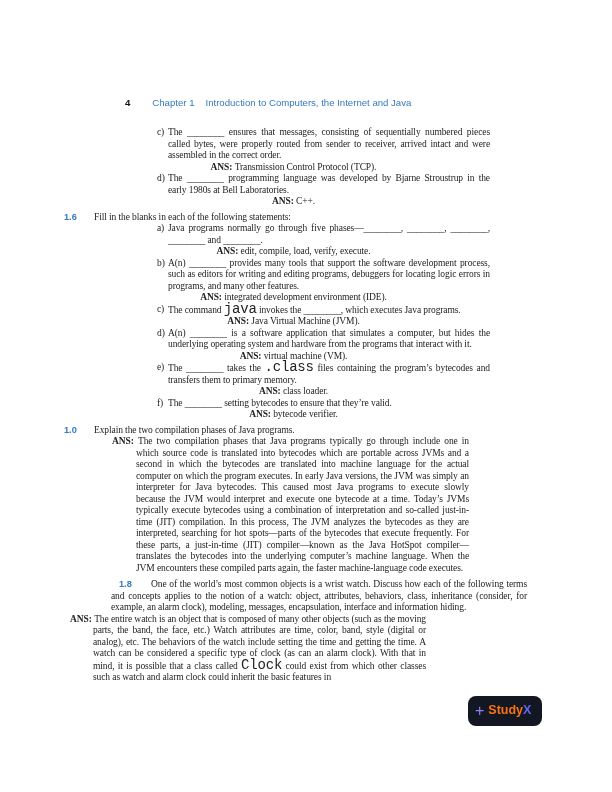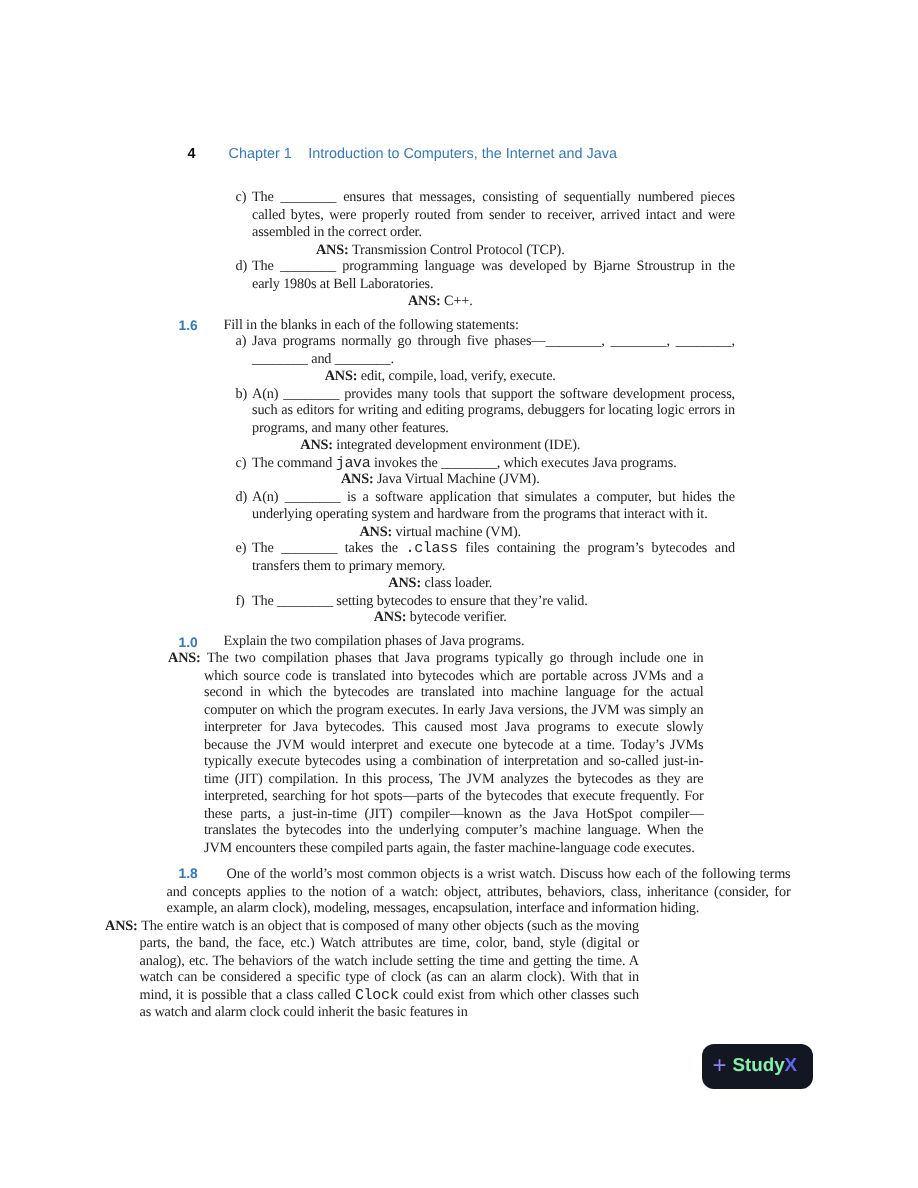--- a/index.html
+++ b/index.html
@@ -32,21 +32,21 @@
 
   
   .ans-line {
     margin-left:120px; width:347px; box-sizing:border-box;
     padding-left:25px; text-indent:-25px;text-align:center;
   }
   .anslabel { font-weight:bold; }
 
   
   .section-q {
-    margin-left:119px; margin-top:4px; width:363px;
+    margin-left:64px; margin-top:4px; width:363px;
     position:relative; padding-left:30px; box-sizing:border-box;
   }
   .secnum {
     position:absolute; left:0; top:0.5px;
     font-family:"Liberation Sans","DejaVu Sans",sans-serif;
     font-weight:bold; font-size:9.2px; color:var(--accent,#3579bd);
     letter-spacing:0;
   }
   
   .ans-para {
@@ -62,34 +62,34 @@
     font-weight:bold; font-size:9.2px; color:var(--accent,#3579bd);
     letter-spacing:0;
   }
   .ans-para8 {
     margin-left:70px; width:356px; box-sizing:border-box;
     padding-left:23px; text-indent:-23px; text-align:justify;
   }
 
   .mono {
     font-family:"Liberation Mono","DejaVu Sans Mono",monospace;
-    font-size:10px; letter-spacing:-0.2px;
+    font-size:14px; letter-spacing:-0.2px;
   }
 
   
   .badge {
     position:absolute; left:468px; top:696px; width:74px; height:30px;
     background:var(--badge-bg,#131722); border-radius:8px;
     display:flex; align-items:center; padding-left:7px; box-sizing:border-box;
     overflow:hidden; white-space:nowrap;
     font-family:"Liberation Sans","DejaVu Sans",sans-serif;
     letter-spacing:0; cursor:pointer;
   }
   .badge .plus { color:var(--badge-plus,#8b83f0); font-size:16px; font-weight:400; line-height:1; margin-right:4px; }
-  .badge .study { color:#86efac; font-weight:bold; font-size:12.5px; }
+  .badge .study { color:#f97316; font-weight:bold; font-size:12.5px; }
   .badge .x { color:var(--badge-x,#5f66f0); font-weight:bold; font-size:12.5px; }
 </style>
 </head>
 <body style="--accent: #3579bd; --text: #222222; --badge-bg: #131722; --badge-plus: #8b83f0; --badge-x: #5f66f0;">
 
 <div class="header">
   <span class="num">4</span><span class="chap">Chapter 1</span><span class="title">Introduction to Computers, the Internet and Java</span>
 </div>
 
 <div class="content">

